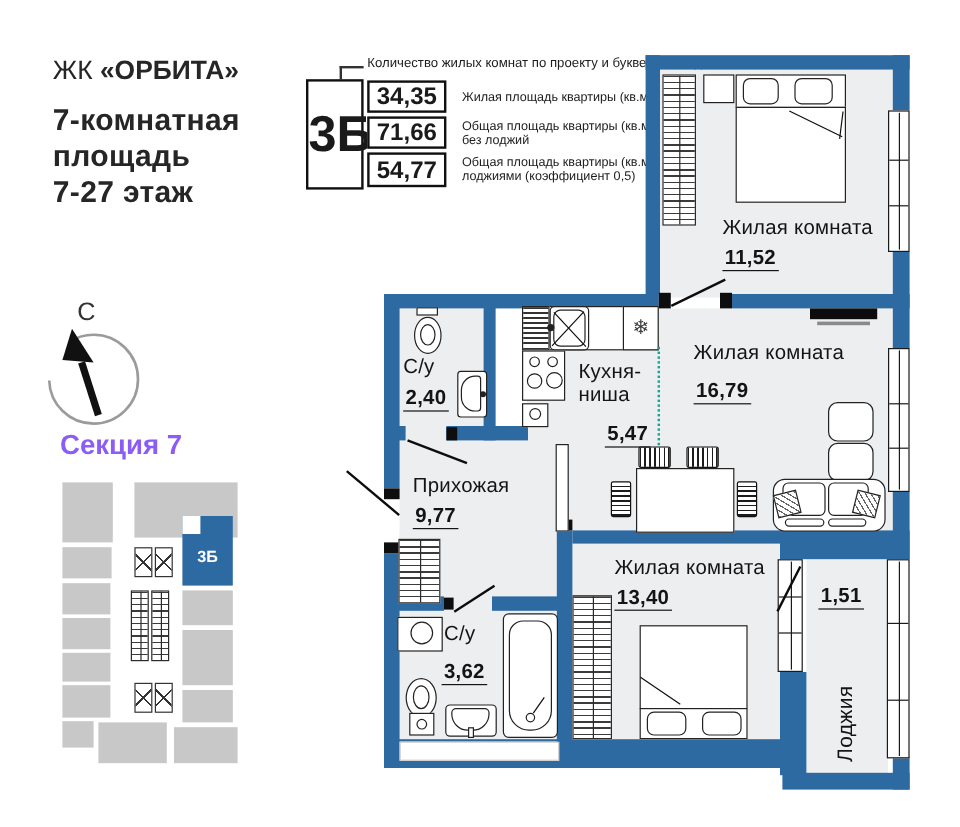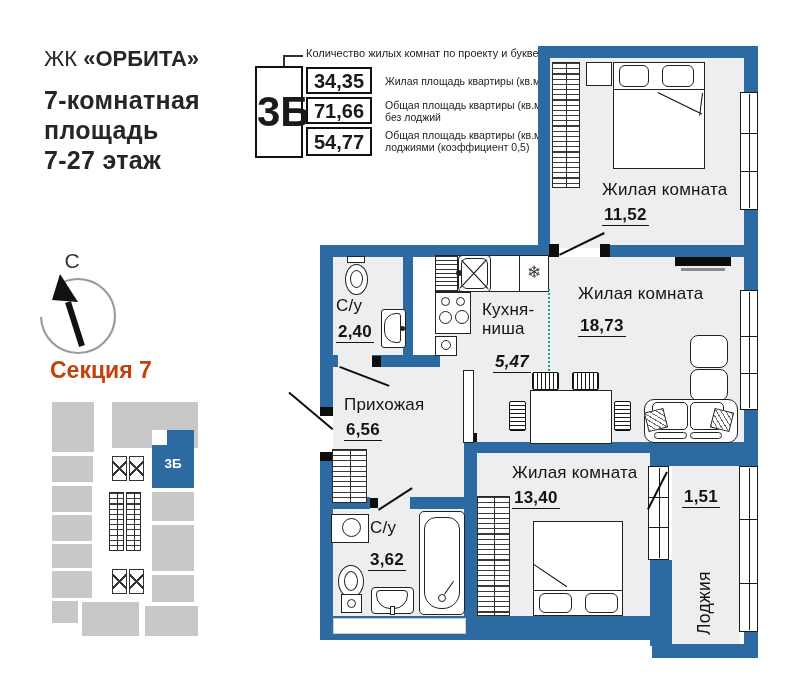--- a/index.html
+++ b/index.html
@@ -35,21 +35,21 @@
   .burn{position:absolute;background:#fff;border:1.3px solid #222;border-radius:50%;box-sizing:border-box;}
   .chair{position:absolute;background:repeating-linear-gradient(90deg,#1c1c1c 0 1.3px,#fff 1.3px 4px);border:1.4px solid #111;border-radius:2px;box-sizing:border-box;}
   .chair-s{position:absolute;background:repeating-linear-gradient(0deg,#1c1c1c 0 1.3px,#fff 1.3px 4px);border:1.4px solid #111;border-radius:2px;box-sizing:border-box;}
   .pil{position:absolute;background:#fff repeating-linear-gradient(45deg,#666 0 1px,transparent 1px 4px);border:1.3px solid #222;box-sizing:border-box;}
   .hdr-brand{position:absolute;left:44px;top:46px;font-size:22px;color:#262626;}
   .hdr-brand b{font-weight:800;}
   .hdr-line{position:absolute;left:44px;font-size:25px;font-weight:800;color:#262626;letter-spacing:.3px;}
   .spec-box{position:absolute;border:2.2px solid #101010;background:#fff;box-sizing:border-box;text-align:center;}
   .spec-lab{position:absolute;font-size:10.5px;line-height:1.18;color:#1c1c1c;width:170px;}
   .callout{position:absolute;left:306px;top:47px;font-size:11px;color:#1c1c1c;white-space:nowrap;}
-  .sec-title{position:absolute;left:50px;top:357px;font-size:23px;font-weight:800;color:#c2410c;}
+  .sec-title{position:absolute;left:50px;top:357px;font-size:23px;font-weight:800;color:#8b5cf6;}
 </style>
 </head>
 <body>
 
 <div class="hdr-brand"><span>ЖК</span> <b>«ОРБИТА»</b></div>
 <div class="hdr-line" style="top:86px;">7-комнатная</div>
 <div class="hdr-line" style="top:116px;">площадь</div>
 <div class="hdr-line" style="top:146px;">7-27 этаж</div>
 
 <div class="abs" style="left:283px;top:55px;width:20px;height:1.6px;background:#333;"></div>
@@ -229,30 +229,30 @@
 <div class="dl" style="left:559px;top:254px;width:50px;transform:rotate(-26deg);"></div>
 <div class="dl" style="left:332px;top:430px;width:57px;transform:rotate(220deg);"></div>
 <div class="dl" style="left:340px;top:366px;width:53px;transform:rotate(21deg);"></div>
 <div class="dl" style="left:378px;top:509px;width:40px;transform:rotate(-33deg);"></div>
 <div class="dl" style="left:647px;top:509px;width:42px;transform:rotate(-63deg);"></div>
 
 <div class="lbl" style="left:602px;top:180px;width:130px;">Жилая комната</div>
 <div class="lbl" style="left:602px;top:205px;width:130px;"><span class="num">11,52</span></div>
 
 <div class="lbl" style="left:578px;top:284px;width:130px;">Жилая комната</div>
-<div class="lbl" style="left:578px;top:316px;width:130px;"><span class="num">18,73</span></div>
+<div class="lbl" style="left:578px;top:316px;width:130px;"><span class="num">16,79</span></div>
 
 <div class="lbl" style="left:482px;top:300px;width:72px;text-align:left;">Кухня-ниша</div>
-<div class="lbl" style="left:482px;top:352px;width:60px;text-align:center;font-style:italic;"><span class="num">5,47</span></div>
+<div class="lbl" style="left:482px;top:352px;width:60px;text-align:right;"><span class="num">5,47</span></div>
 
 <div class="lbl" style="left:336px;top:296px;width:42px;">С/у</div>
 <div class="lbl" style="left:336px;top:322px;width:42px;"><span class="num">2,40</span></div>
 
 <div class="lbl" style="left:344px;top:395px;width:110px;">Прихожая</div>
-<div class="lbl" style="left:344px;top:420px;width:110px;"><span class="num">6,56</span></div>
+<div class="lbl" style="left:344px;top:420px;width:110px;"><span class="num">9,77</span></div>
 
 <div class="lbl" style="left:512px;top:463px;width:132px;">Жилая комната</div>
 <div class="lbl" style="left:512px;top:488px;width:132px;"><span class="num">13,40</span></div>
 
 <div class="lbl" style="left:370px;top:518px;width:44px;">С/у</div>
 <div class="lbl" style="left:368px;top:550px;width:44px;"><span class="num">3,62</span></div>
 
 <div class="lbl" style="left:682px;top:487px;width:46px;"><span class="num">1,51</span></div>
 <div class="vlbl" style="left:694px;top:525px;height:110px;width:26px;">Лоджия</div>
 

